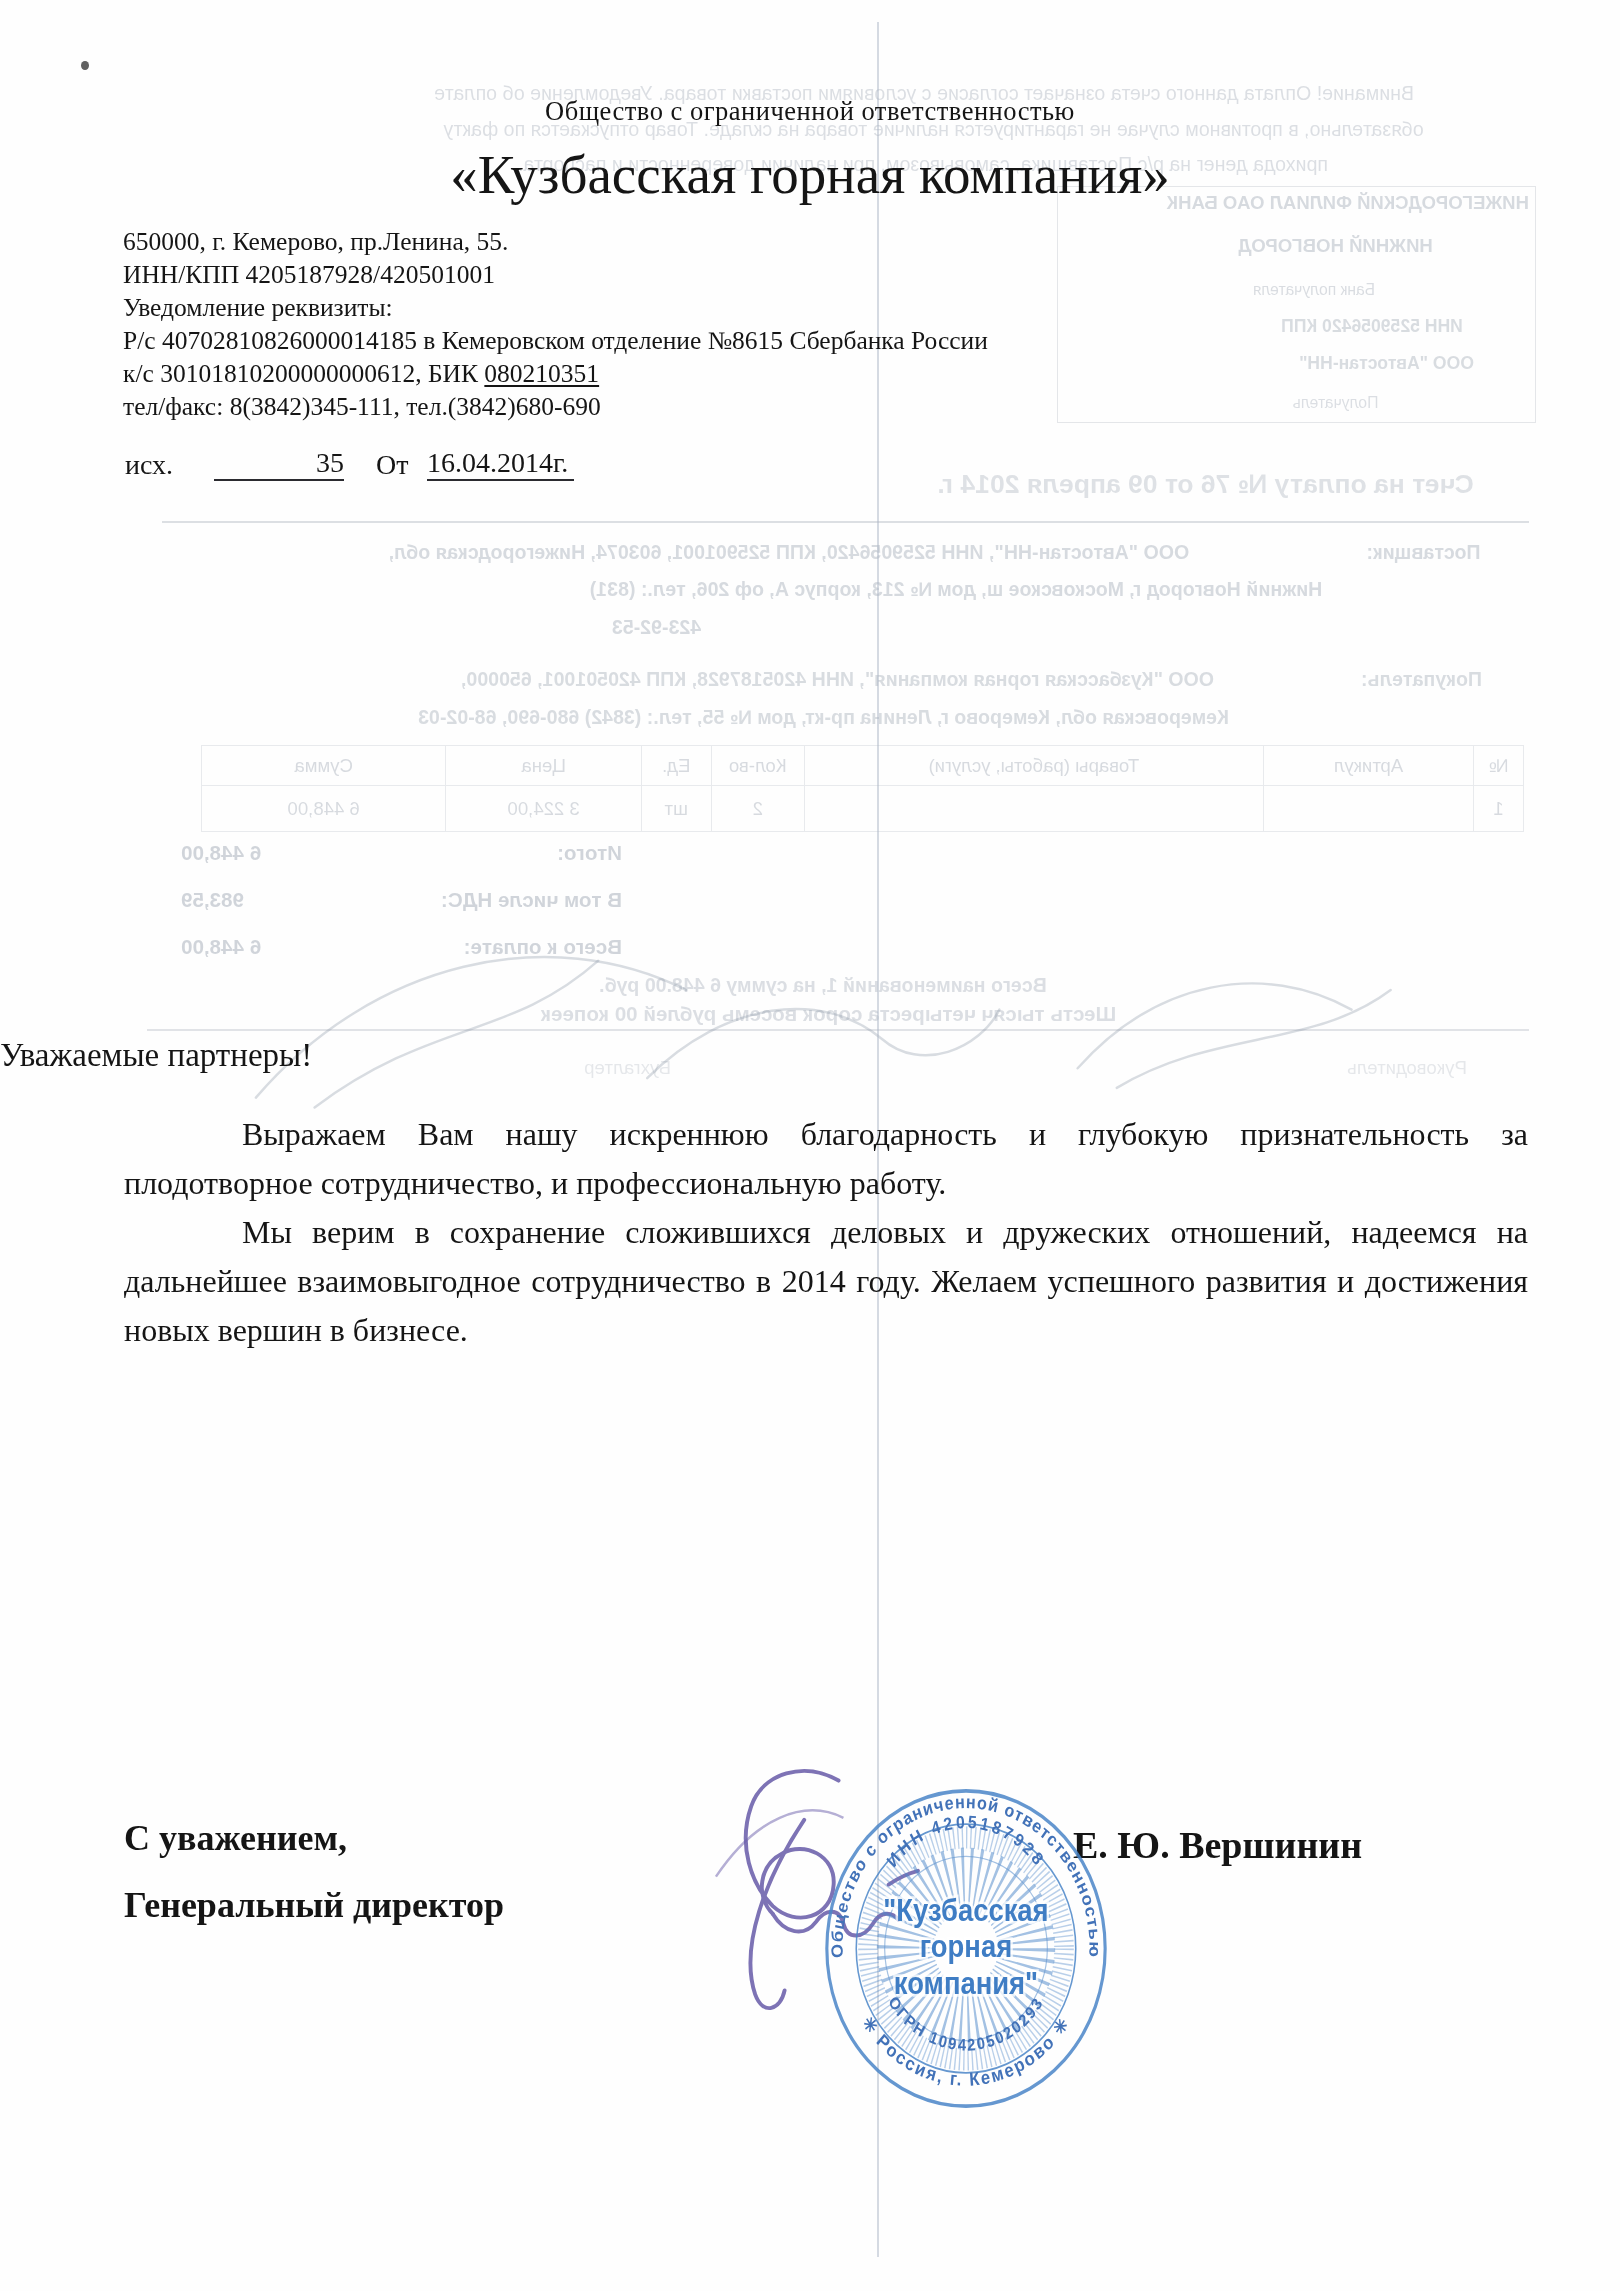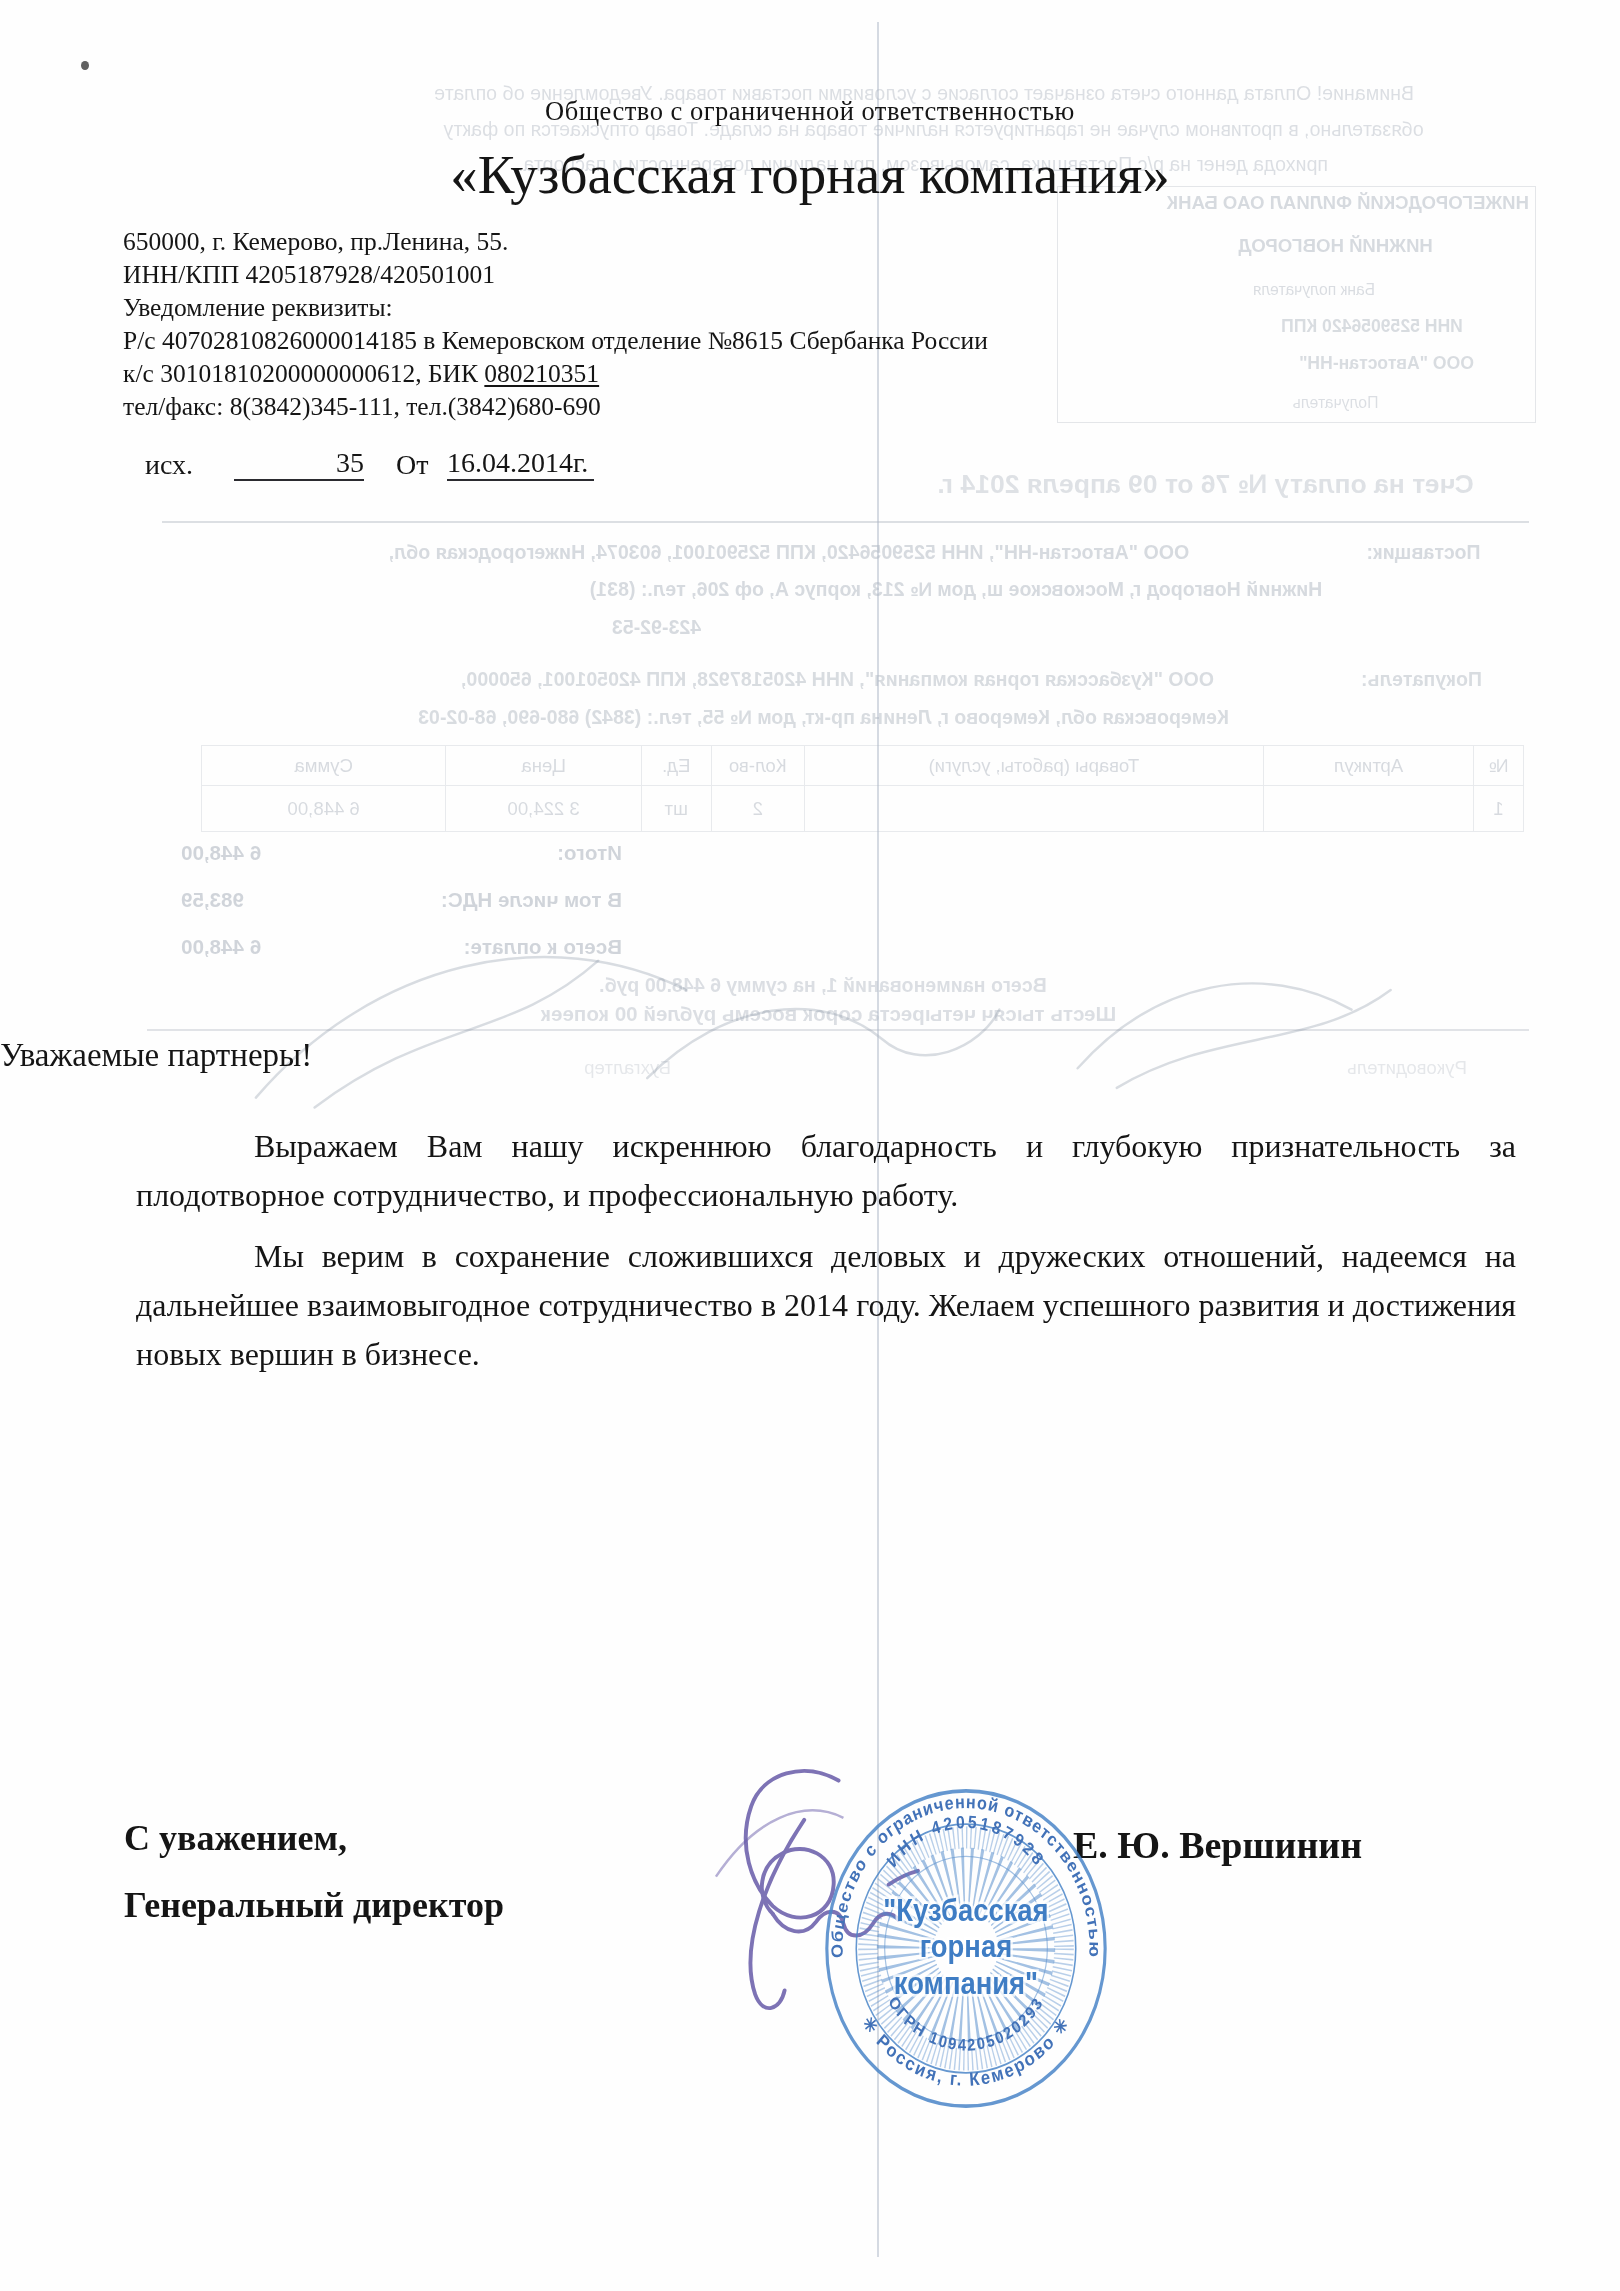--- a/index.html
+++ b/index.html
@@ -4,29 +4,29 @@
 <style>
   html,body{margin:0;padding:0;background:#888;}
   .page{position:relative;width:1620px;height:2292px;margin:0 auto;background:#fefefe;overflow:hidden;
         font-family:"Liberation Serif",serif;color:#151515;}
   .abs{position:absolute;}
   
   .org-type{top:96px;left:0;width:100%;text-align:center;font-size:26.5px;letter-spacing:0.5px;}
   .company-title{top:143px;left:0;width:100%;text-align:center;font-size:55px;font-weight:400;}
   .addr-block{top:225px;left:123px;font-size:25.5px;line-height:33px;white-space:nowrap;}
   .bik-underline{text-decoration:underline;text-underline-offset:2.9px;}
-  .ref-line{top:447px;left:125px;font-size:28px;display:flex;align-items:flex-end;margin-left:20px;}
+  .ref-line{top:447px;left:125px;font-size:28px;display:flex;align-items:flex-end;}
   .ref-label{width:89px;}
   .ref-num{width:130px;text-align:right;border-bottom:2.5px solid #2b2b30;margin-right:32px;}
   .ref-from{width:51px;}
   .ref-date{width:147px;text-align:left;border-bottom:2.5px solid #2b2b30;}
   .addressee{top:721px;right:91px;text-align:right;font-size:35px;font-weight:bold;line-height:56px;white-space:nowrap;}
   .salutation{top:1037px;left:0;width:100%;font-size:33px;}
   .body-text{top:1110px;left:124px;width:1404px;font-size:32px;line-height:49px;text-align:justify;}
-  .body-text p{margin:12px;text-indent:118px;}
+  .body-text p{margin:0;text-indent:118px;}
   .closing{top:1805px;left:124px;font-size:36px;font-weight:bold;line-height:67px;white-space:nowrap;}
   .signer-name{top:1823px;left:1073px;font-size:38px;font-weight:bold;white-space:nowrap;}
   
   .fold-line{left:877px;top:21.6px;width:2px;height:2235px;background:rgba(172,182,198,.5);}
   .speck{left:81px;top:61px;width:7.8px;height:8.8px;background:#3a3a3a;border-radius:50%;opacity:.8;}
   
   .g{position:absolute;font-family:"Liberation Sans",sans-serif;color:#8e98a6;transform:scaleX(-1);
      white-space:nowrap;filter:blur(0.7px);text-align:center;}
   .gb{font-weight:bold;}
   .ghost-rule{position:absolute;background:rgba(150,158,170,.32);height:2px;filter:blur(0.5px);}

